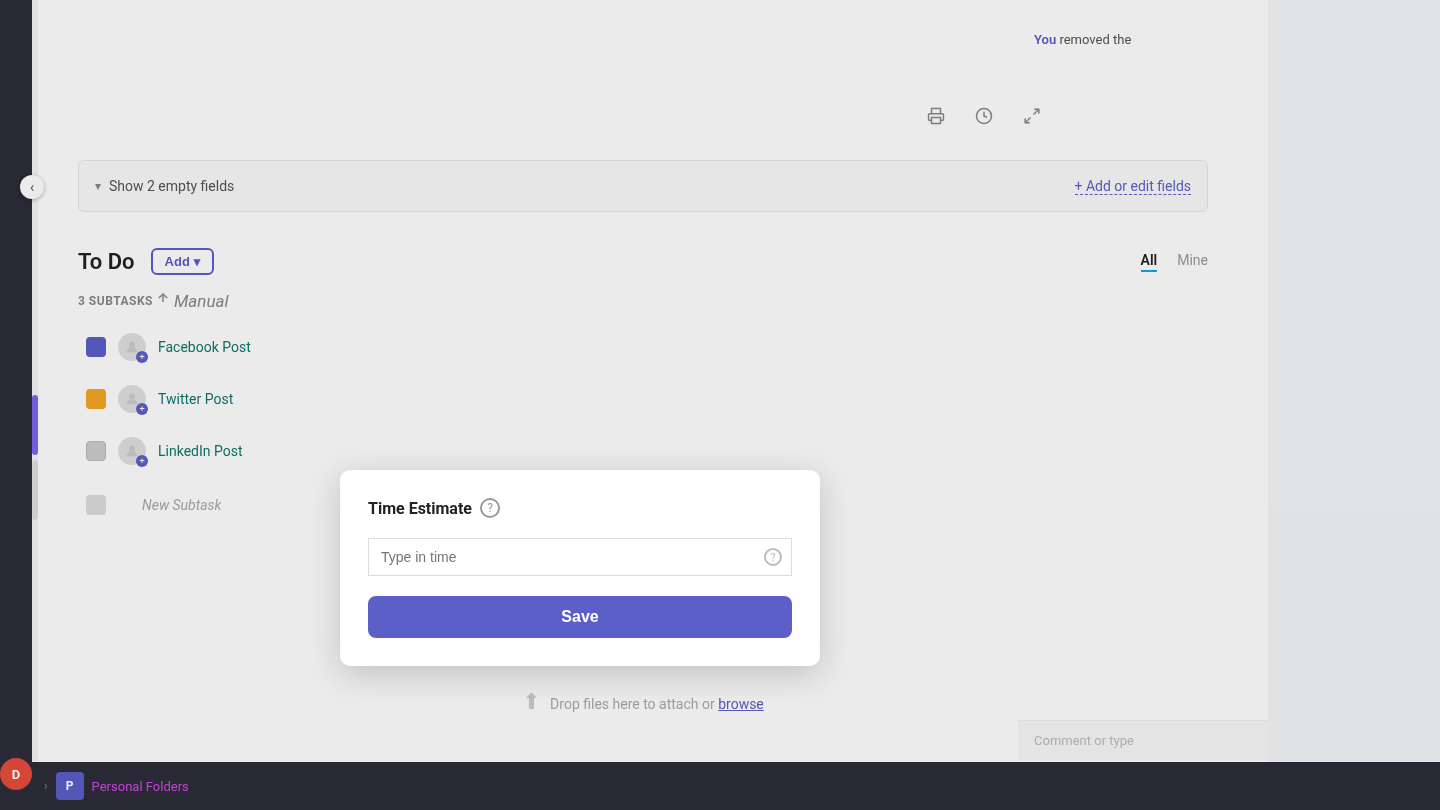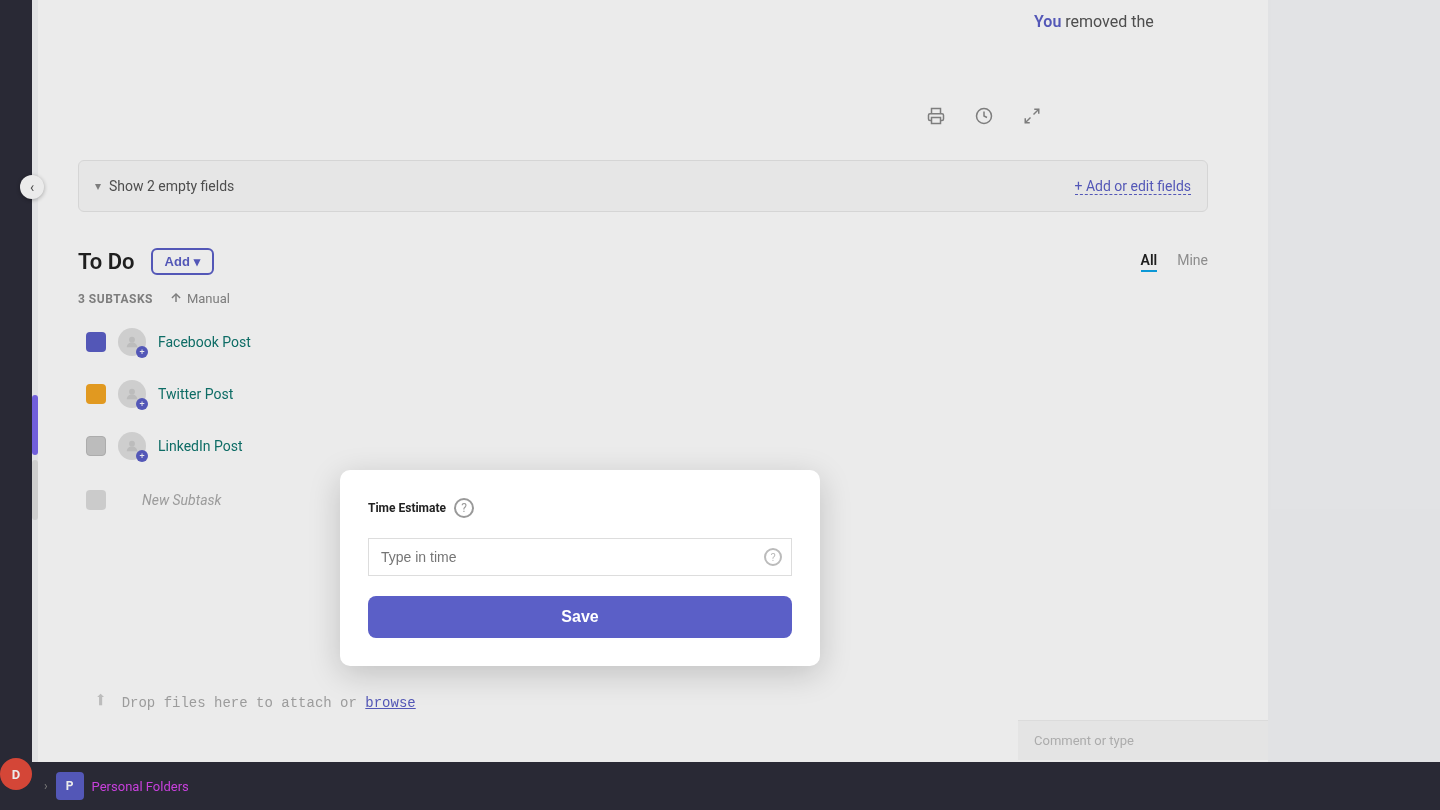--- a/index.html
+++ b/index.html
@@ -216,38 +216,39 @@
       color: #222;
       font-weight: 600;
       border-bottom: 2px solid #0ea5e9;
       padding-bottom: 2px;
     }
 
     
     .subtasks-header {
       display: flex;
       align-items: center;
-      gap: 16px;
+      gap: 3px;
       margin-bottom: 12px;
     }
 
     .subtasks-count {
       font-size: 12px;
       font-weight: 700;
       color: #888;
       letter-spacing: 0.5px;
     }
 
     .manual-sort {
       display: flex;
       align-items: flex-start;
       gap: 4px;
       color: #888;
-      font-size: 13px;
-      cursor: pointer;
+      font-size: 17px;
+      cursor: pointer;
+      font-style: italic;
     }
 
     
     .task-row {
       display: flex;
       align-items: center;
       gap: 12px;
       padding: 10px 8px;
       border-radius: 6px;
       margin-bottom: 4px;
@@ -304,24 +305,24 @@
       font-style: italic;
       padding: 10px 8px;
     }
 
     
     .drop-files {
       position: absolute;
       bottom: 80px;
       left: 40px;
       right: 200px;
+      text-align: center;
       padding: 16px;
       color: #aaa;
       font-size: 14px;
-      font-family: Liberation Mono, monospace;
     }
 
     .browse-link {
       color: #5b5fc7;
       text-decoration: underline;
       cursor: pointer;
     }
 
     
     .bottom-bar {
@@ -378,21 +379,21 @@
     }
 
     .modal-header {
       display: flex;
       align-items: center;
       gap: 8px;
       margin-bottom: 20px;
     }
 
     .modal-title {
-      font-size: 12px;
+      font-size: 16px;
       font-weight: 700;
       color: #222;
     }
 
     .help-icon {
       width: 20px;
       height: 20px;
       border-radius: 50%;
       border: 2px solid #999;
       display: flex;
@@ -484,21 +485,21 @@
 
 <div class="sidebar-chevron">
   <span style="font-size:14px; color:#555;">‹</span>
 </div>
 
 <div class="left-accent"></div>
 <div class="left-accent2"></div>
 
 <div class="main">
 
-  <div class="notification-bar" style="position:absolute; top:4px; right:0; font-size:16px; color:#555;">
+  <div class="notification-bar" style="position:absolute; top:24px; right:0; font-size:13px; color:#555;">
     <span class="you-text">You</span>
     <span> removed the</span>
   </div>
 
   <div class="toolbar-icons">
     <div class="icon-btn" title="Print">
 
       <svg width="18" height="18" viewBox="0 0 24 24" fill="none" stroke="#888" stroke-width="2">
         <polyline points="6 9 6 2 18 2 18 9"></polyline>
         <path d="M6 18H4a2 2 0 0 1-2-2v-5a2 2 0 0 1 2-2h16a2 2 0 0 1 2 2v5a2 2 0 0 1-2 2h-2"></path>

